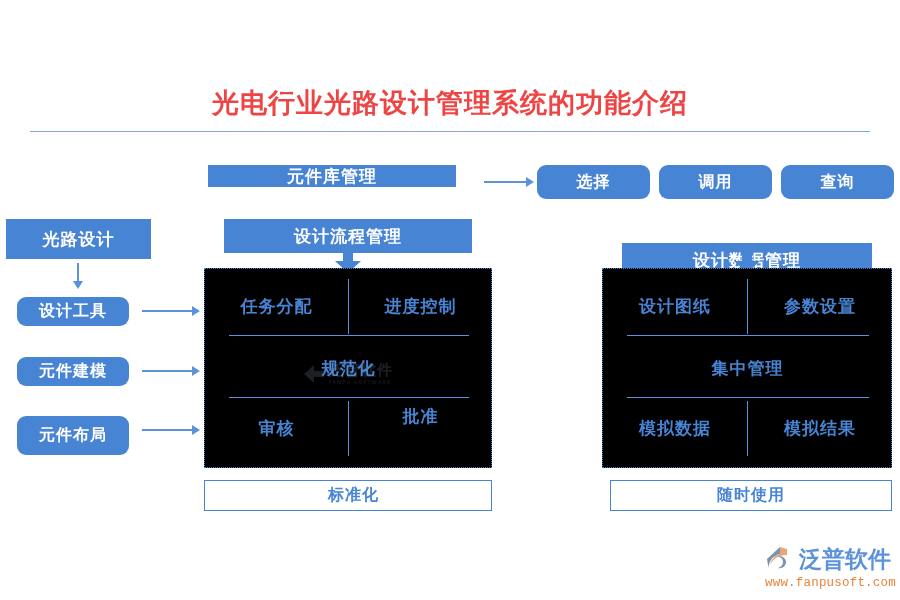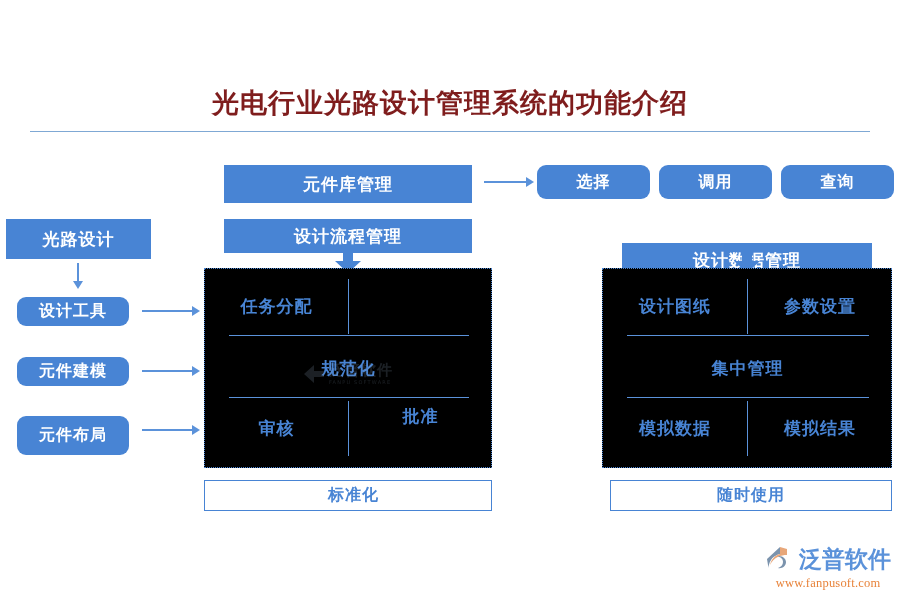--- a/index.html
+++ b/index.html
@@ -20,21 +20,21 @@
 
   
   .title {
     position: absolute;
     left: 0;
     top: 85px;
     width: 900px;
     text-align: center;
     font-size: 27px;
     font-weight: bold;
-    color: #7f1d1d;
+    color: #ef4444;
     letter-spacing: 1px;
     white-space: nowrap;
   }
   .title-rule {
     position: absolute;
     left: 30px;
     top: 131px;
     width: 840px;
     height: 1px;
     background: #7FA8D4;
@@ -188,38 +188,38 @@
   }
   .logo-cn {
     font-size: 23px;
     font-weight: bold;
     color: #5B92DA;
     letter-spacing: 0px;
     line-height: 1;
     margin-left: 2px;
   }
   .logo-url {
-    font-family: Liberation Serif, serif;
+    font-family: Liberation Mono, monospace;
     font-size: 12.5px;
     color: #E8833A;
     letter-spacing: 0.2px;
     margin-top: 4px;
     text-align: center;
     width: 126px;
   }
 </style>
 </head>
 <body>
 
 <div id="page">
 
   <div class="title">光电行业光路设计管理系统的功能介绍</div>
   <div class="title-rule"></div>
 
-  <div class="bluebox" style="left:224px; top:165px; width:248px; height:38px;">元件库管理</div>
+  <div class="bluebox" style="left:208px; top:165px; width:248px; height:22px;">元件库管理</div>
 
   <div class="harrow" style="left:484px; top:177px; width:50px;">
     <div class="shaft" style="width:42px;"></div>
     <div class="head" style="left:42px;"></div>
   </div>
 
   <div class="bluebox small" style="left:537px; top:165px; width:113px; height:34px;">选择</div>
   <div class="bluebox small" style="left:659px; top:165px; width:113px; height:34px;">调用</div>
   <div class="bluebox small" style="left:781px; top:165px; width:113px; height:34px;">查询</div>
 
@@ -254,20 +254,21 @@
 
   <div class="fatarrow" style="left:334px; top:252px;">
     <svg width="28" height="22" viewBox="0 0 28 22">
       <polygon points="9,0 19,0 19,9 27,9 14,21 1,9 9,9" fill="#4884D4"></polygon>
     </svg>
   </div>
 
   <div class="panel" style="left:204px; top:268px; width:288px; height:200px;">
 
     <div class="cell" style="left:0px;   top:12px; width:143px; height:50px;">任务分配</div>
+    <div class="cell" style="left:144px; top:12px; width:143px; height:50px;">进度控制</div>
     <div class="vrule" style="left:143px; top:10px; height:55px;"></div>
     <div class="hrule" style="left:24px; top:66px; width:240px;"></div>
 
     <div class="cell" style="left:0px; top:72px; width:287px; height:54px;">规范化</div>
 
     <div class="hrule" style="left:24px; top:128px; width:240px;"></div>
     <div class="vrule" style="left:143px; top:132px; height:55px;"></div>
     <div class="cell" style="left:0px;   top:134px; width:143px; height:50px;">审核</div>
     <div class="cell" style="left:144px; top:122px; width:143px; height:50px;">批准</div>
   </div>

